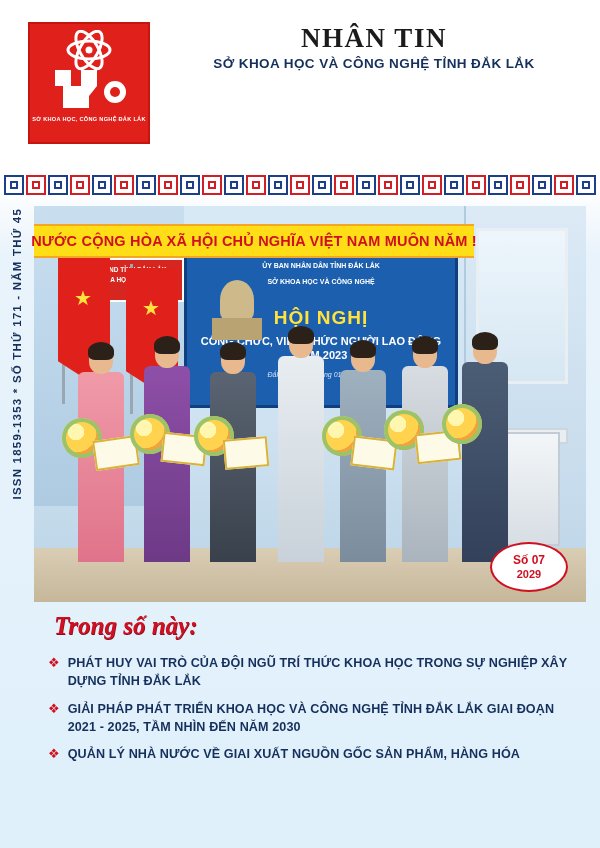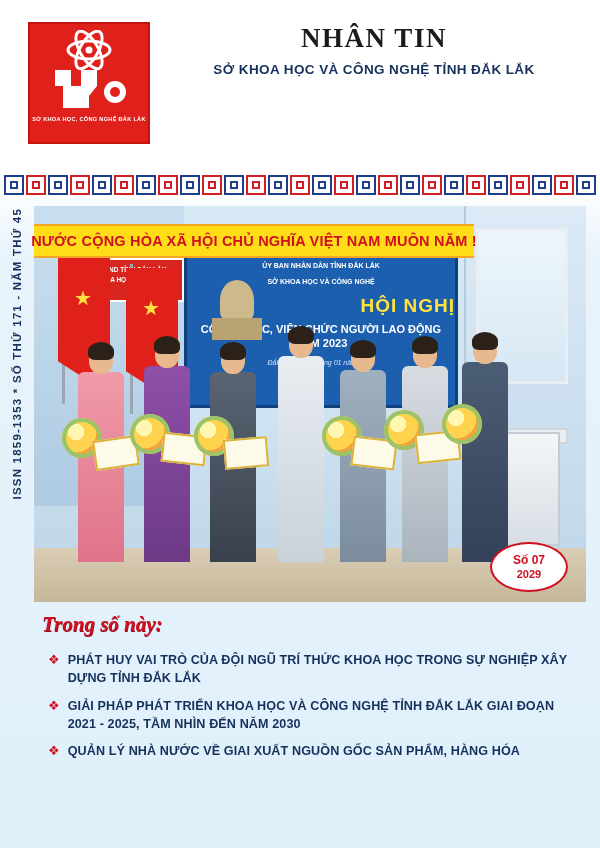--- a/index.html
+++ b/index.html
@@ -82,21 +82,21 @@
     letter-spacing: 0.5px;
     margin-top: 6px;
     line-height: 1.1;
     text-shadow: 0.5px 0.5px 0 #8b0b1e;
   }
   .t-sub {
     font-size: 13.5px;
     font-weight: bold;
     color: #15305c;
     letter-spacing: 0.4px;
-    margin-top: 10px;
+    margin-top: 4px;
   }
 
   
   .band {
     position: absolute;
     left: 0;
     top: 172px;
     width: 600px;
     height: 26px;
     background: #ffffff;
@@ -205,21 +205,21 @@
   .stage-backdrop {
     position: absolute; left: 150px; top: 46px; width: 268px; height: 150px;
     background: #1c5fae;
     border: 3px solid #0f3f7d;
   }
   .backdrop-top {
     color: #ffffff; font-size: 7px; text-align: center; margin-top: 6px; font-weight: bold;
     line-height: 1.4;
   }
   .backdrop-h1 {
-    color: #ffe23d; font-size: 19px; font-weight: bold; text-align: right; margin-top: 8px;
+    color: #ffe23d; font-size: 19px; font-weight: bold; text-align: center; margin-top: 20px;
     letter-spacing: 1px;
   }
   .backdrop-h2 {
     color: #ffffff; font-size: 11px; font-weight: bold; text-align: center; margin-top: 5px;
     line-height: 1.35;
   }
   .backdrop-date {
     color: #cfe3ff; font-size: 7px; text-align: center; margin-top: 8px; font-style: italic;
   }
   .redsign {
@@ -286,25 +286,25 @@
   
   .contents {
     position: absolute;
     left: 34px;
     top: 612px;
     width: 552px;
     height: 210px;
   }
   .contents-title {
     font-family: "Liberation Serif", serif;
-    font-size: 21px;
+    font-size: 25px;
     font-weight: bold;
     font-style: italic;
     color: #d01020;
-    margin-left: 8px;
+    margin-left: 20px;
     text-shadow: 0.5px 0.5px 0 #8b0b1e;
   }
   .toc {
     margin-top: 14px;
     margin-left: 14px;
   }
   .toc-item {
     display: flex;
     align-items: flex-start;
     margin-bottom: 9px;

